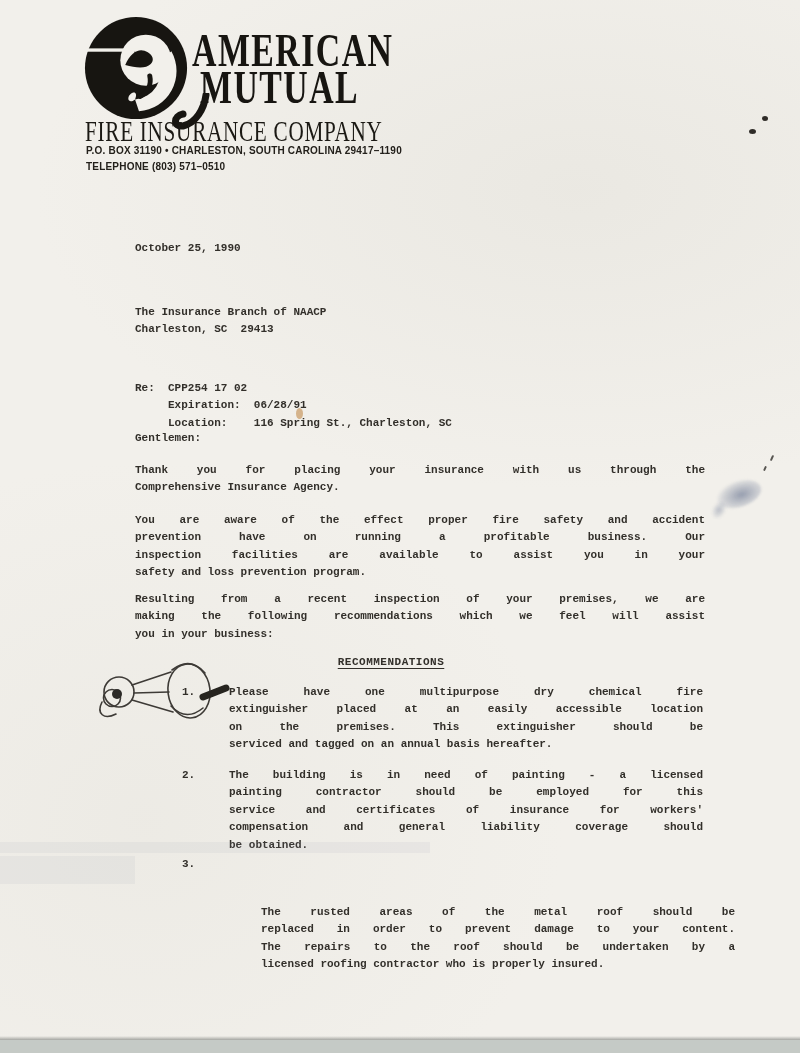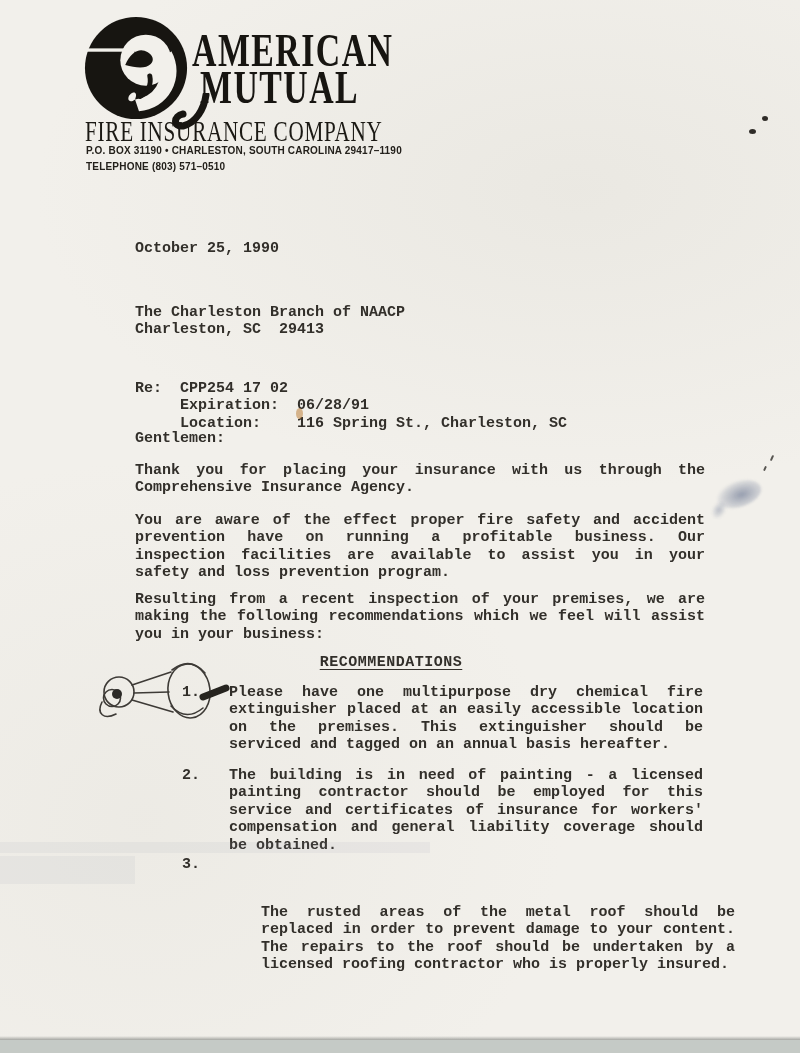--- a/index.html
+++ b/index.html
@@ -24,21 +24,21 @@
     letter-spacing:1px; line-height:1;
   }
   .lh-small {
     font-family:Liberation Sans, sans-serif; font-weight:bold; color:#23201b;
     font-size:10px; letter-spacing:0.2px; white-space:nowrap; line-height:16px;
   }
 
   
   .mono {
     font-family:"Liberation Mono", monospace; font-weight:bold;
-    color:#322f2a; font-size:15px; line-height:17.4px;
+    color:#322f2a; font-size:11px; line-height:17.4px;
   }
   .pl { white-space:pre; }                          
   .jl { text-align:justify; text-align-last:justify; white-space:normal; } 
   .ll { text-align:left; white-space:pre; }          
   .heading-text { text-decoration:underline; text-underline-offset:3px; letter-spacing:0.5px; }
 
   
   .smudge {
     left:716px; top:481px; width:46px; height:26px; transform:rotate(-18deg);
     background:radial-gradient(ellipse at 55% 55%, rgba(75,90,125,0.55), rgba(75,90,125,0.18) 55%, rgba(75,90,125,0) 75%);
@@ -86,21 +86,21 @@
     <path d="M 36 2 C 34 16 26 30 13 33 C 3 34 3 23 13 21" stroke="#171511" stroke-width="7" fill="none" stroke-linecap="round"></path>
   </svg>
 
   <div class="abs company" style="left:85px; top:117px;">FIRE INSURANCE COMPANY</div>
   <div class="abs lh-small" style="left:86px; top:143px;">P.O. BOX 31190 • CHARLESTON, SOUTH CAROLINA 29417–1190</div>
   <div class="abs lh-small" style="left:86px; top:159px;">TELEPHONE (803) 571–0510</div>
 
   <div class="abs mono pl" style="left:135px; top:240px;">October 25, 1990</div>
 
   <div class="abs mono" style="left:135px; top:304px;">
-      <div class="pl">The Charleston Branch of NAACP</div>
+      <div class="pl">The Insurance Branch of NAACP</div>
       <div class="pl">Charleston, SC  29413</div>
     </div>
 
   <div class="abs mono" style="left:135px; top:368px;margin-top:12px;">
       <div class="pl">Re:  CPP254 17 02</div>
       <div class="pl">     Expiration:  06/28/91</div>
       <div class="pl">     Location:    116 Spring St., Charleston, SC</div>
     </div>
 
   <div class="abs mono pl" style="left:135px; top:430px;">Gentlemen:</div>

